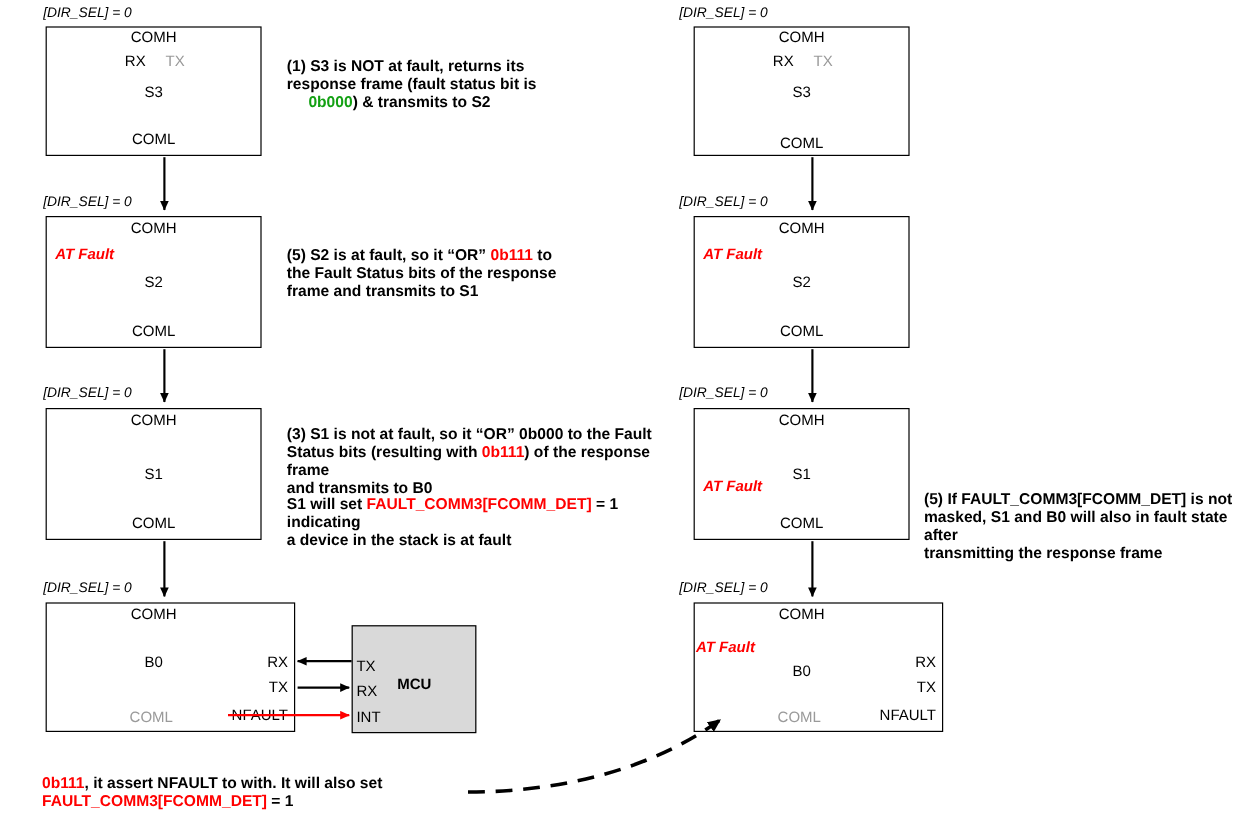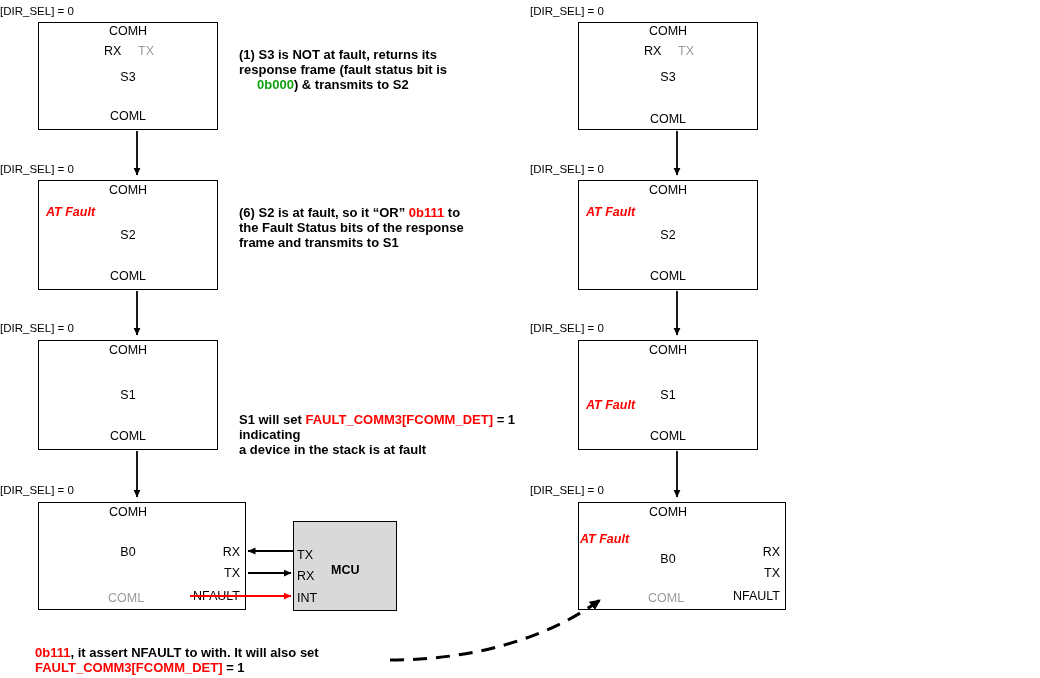--- a/index.html
+++ b/index.html
@@ -15,23 +15,25 @@
     position: relative;
     width: 1040px;
     height: 678px;
     overflow: hidden;
     background: #ffffff;
   }
   .abs { position: absolute; }
 
   .dirsel {
     font-family: "Liberation Sans", sans-serif;
+    font-style: italic;
     font-size: 11.5px;
     color: #000;
     white-space: nowrap;
+    padding-left: 36px;
   }
 
   .devbox {
     position: absolute;
     border: 1.6px solid #000000;
     background: #ffffff;
     box-sizing: border-box;
   }
   .mcubox {
     position: absolute;
@@ -151,37 +153,47 @@
   <div class="lbl right" style="left:780px; top:589px;">NFAULT</div>
   <div class="lbl gray" style="left:648px; top:591px;">COML</div>
 
   <div class="note" style="left:239px; top:47px; width:230px;">
     <span>(1) S3 is NOT at fault, returns its</span><br>
     <span>response frame (fault status bit is</span><br>
     <span class="green">0b000</span><span>) &amp; transmits to S2</span>
   </div>
 
   <div class="note" style="left:239px; top:205px; width:240px;">
-    <span>(6) S2 is at fault, so it “OR” </span><span class="red">0b111</span><span> to</span><br>
+    <span>(5) S2 is at fault, so it “OR” </span><span class="red">0b111</span><span> to</span><br>
     <span>the Fault Status bits of the response</span><br>
     <span>frame and transmits to S1</span>
   </div>
 
+  <div class="note" style="left:239px; top:354px; width:320px;">
+    <span>(3) S1 is not at fault, so it “OR” 0b000 to the Fault</span><br>
+    <span>Status bits (resulting with </span><span class="red">0b111</span><span>) of the response frame</span><br>
+    <span>and transmits to B0</span>
+  </div>
 
   <div class="note" style="left:239px; top:412px; width:330px;">
     <span>S1 will set </span><span class="red ital">FAULT_COMM3[FCOMM_DET]</span><span> = 1 indicating</span><br>
     <span>a device in the stack is at fault</span>
   </div>
 
   <div class="note" style="left:35px; top:630px; width:400px;">
     <br>
     <span class="red">0b111</span><span>, it assert NFAULT to with. It will also set</span><br>
     <span class="red ital">FAULT_COMM3[FCOMM_DET]</span><span> = 1</span>
   </div>
 
+  <div class="note" style="left:770px; top:408px; width:270px;">
+    <span>(5) If FAULT_COMM3[FCOMM_DET] is not</span><br>
+    <span>masked, S1 and B0 will also in fault state after</span><br>
+    <span>transmitting the response frame</span>
+  </div>
 
   <svg class="overlay">
     <defs>
       <marker id="ah" markerWidth="9" markerHeight="9" refX="7.5" refY="3.6" orient="auto" markerUnits="userSpaceOnUse">
         <path d="M0,0 L8,3.6 L0,7.2 z" fill="#000000"></path>
       </marker>
       <marker id="ahr" markerWidth="9" markerHeight="9" refX="7.5" refY="3.6" orient="auto" markerUnits="userSpaceOnUse">
         <path d="M0,0 L8,3.6 L0,7.2 z" fill="#ff0000"></path>
       </marker>
       <marker id="ahbig" markerWidth="13" markerHeight="13" refX="10" refY="5" orient="auto" markerUnits="userSpaceOnUse">

